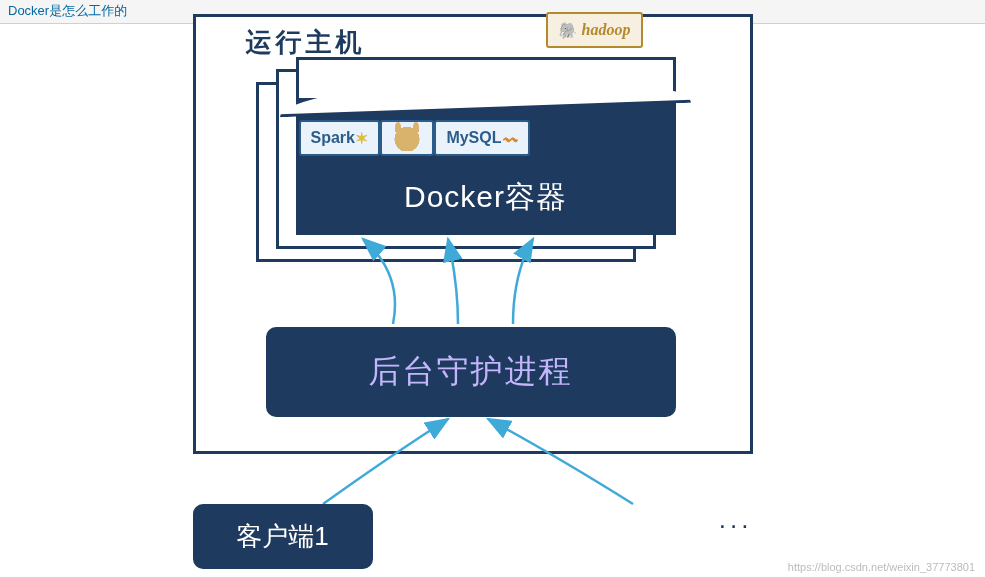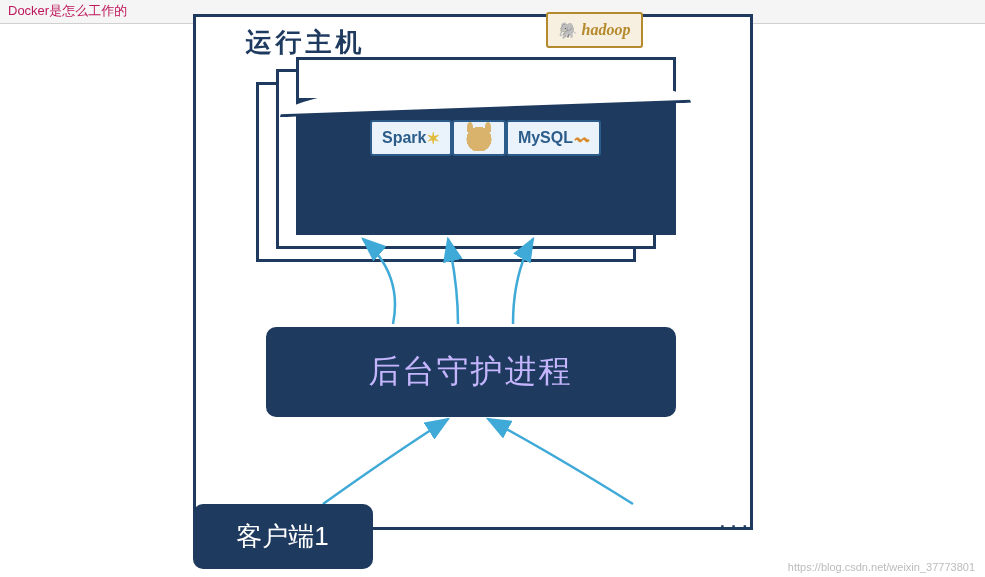--- a/index.html
+++ b/index.html
@@ -10,21 +10,21 @@
     font-family: "Microsoft YaHei", "SimSun", sans-serif;
     overflow: hidden;
     position: relative;
   }
   .titlebar {
     height: 24px;
     background: #f5f5f5;
     border-bottom: 1px solid #d0d0d0;
     padding: 2px 8px;
     font-size: 13px;
-    color: #be185d;
+    color: #0369a1;
   }
   .canvas-area {
     position: absolute;
     top: 24px;
     left: 0;
     right: 0;
     bottom: 0;
     background: #fff;
   }
   .diagram {
@@ -33,21 +33,21 @@
     transform: translateX(-50%);
     top: -10px;
     width: 600px;
     height: 600px;
   }
   .host-box {
     position: absolute;
     left: 0;
     top: 0;
     width: 560px;
-    height: 516px;
+    height: 440px;
     border: 3px solid #1e3a5f;
     background: #fff;
   }
   .host-label {
     position: absolute;
     top: 8px;
     left: 50px;
     font-size: 26px;
     font-weight: bold;
     color: #1e3a5f;
@@ -103,21 +103,20 @@
     background: #fff;
     border-bottom: 3px solid #1e3a5f;
     border-radius: 50% 50% 0 0 / 100% 100% 0 0;
     transform: skewY(-2deg);
   }
   .tech-row {
     position: absolute;
     top: 60px;
     width: 100%;
     display: flex;
-    justify-content: center;
   }
   .tech-badge {
     background: #eaf3fb;
     border: 2px solid #2b5c8a;
     border-radius: 3px;
     padding: 2px 10px;
     height: 36px;
     display: flex;
     align-items: center;
     font-size: 16px;
@@ -250,20 +249,21 @@
               <span class="spark-star">✶</span>
             </div>
             <div class="tech-badge">
               <span class="tomcat-ico"></span>
             </div>
             <div class="tech-badge">
               <span>MySQL</span>
               <span class="mysql-dolphin">〰</span>
             </div>
           </div>
+          <div class="container-label">Docker容器</div>
         </div>
       </div>
 
       <div class="daemon-box">
         <span>后台守护进程</span>
       </div>
     </div>
 
     <svg class="arrows">
       <defs>

